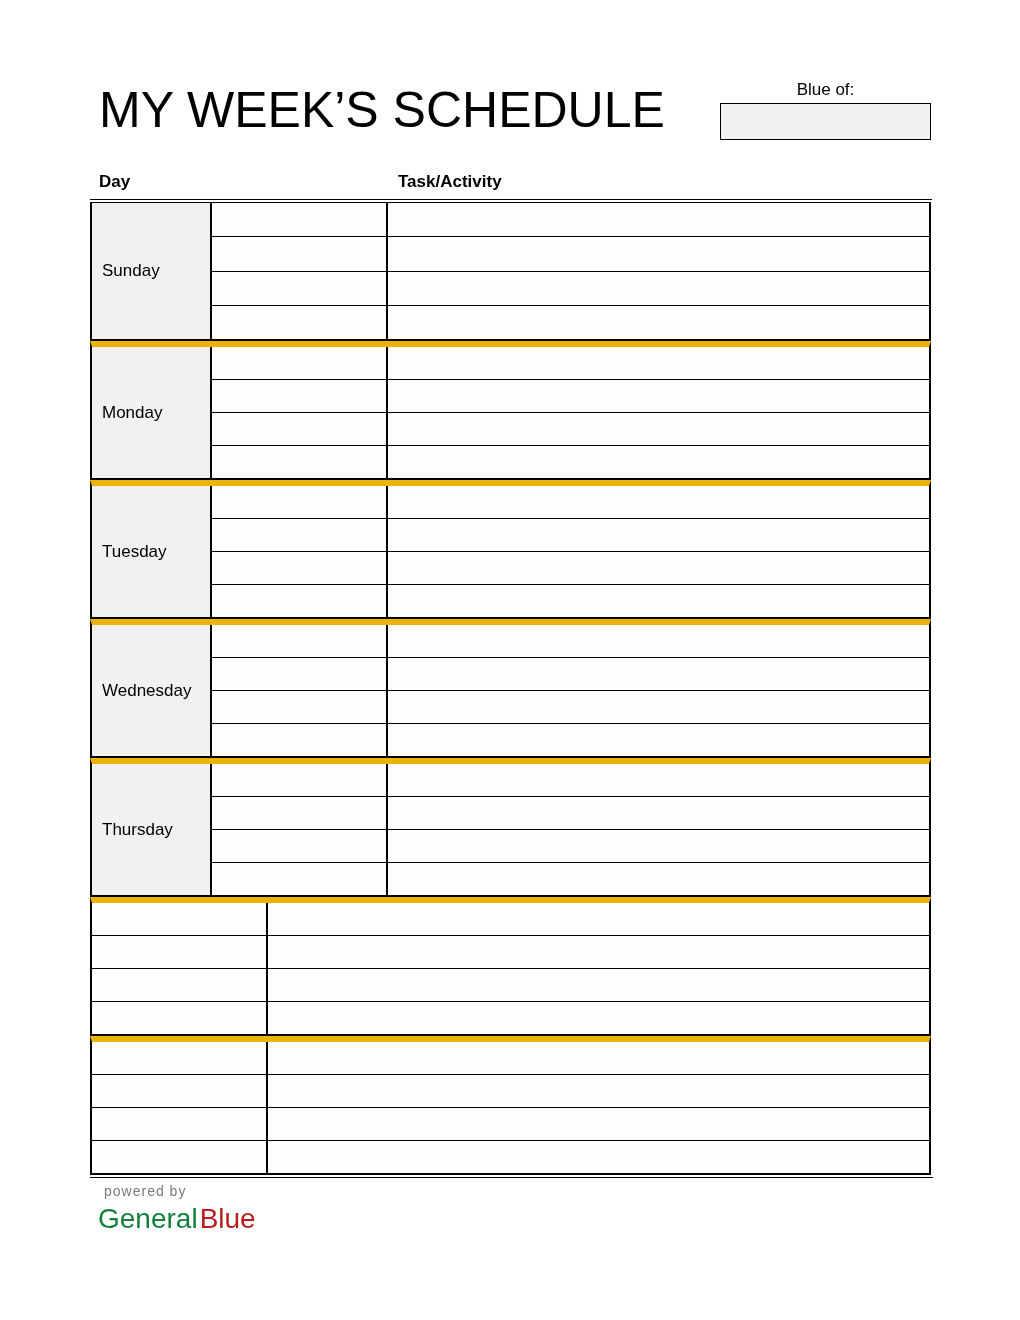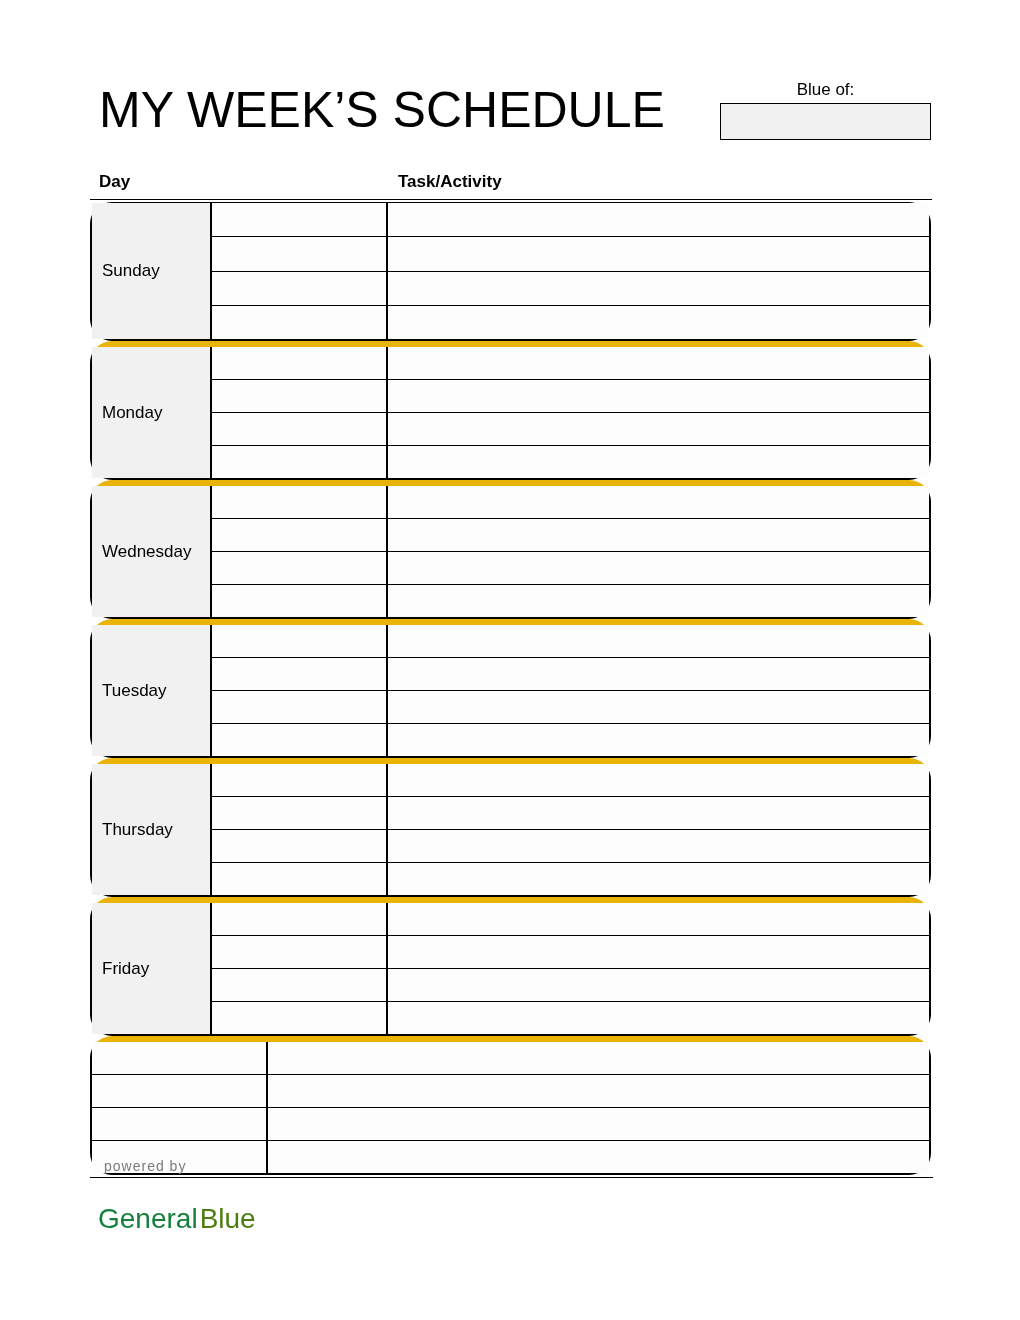--- a/index.html
+++ b/index.html
@@ -67,21 +67,20 @@
       width: 841px;
     }
     .day-block {
       position: relative;
       height: 139px;
       display: flex;
       box-sizing: border-box;
       border-left: 2px solid #000;
       border-right: 2px solid #000;
       border-bottom: 2px solid #000;
-      border-radius: 22px;
     }
     .day-block:first-child {
       border-top: 1px solid #000;
     }
     .day-block + .day-block {
       border-top: 6px solid #eab308;
     }
     .day-cell {
       width: 120px;
       background: #f1f1f1;
@@ -121,37 +120,37 @@
       position: absolute;
       left: 90px;
       top: 1177px;
       width: 843px;
       height: 1px;
       background: #000;
     }
     .powered {
       position: absolute;
       left: 104px;
-      top: 1158px;
+      top: 1183px;
       font-size: 14px;
       color: #7a7a7a;
       letter-spacing: 1px;
       line-height: 16px;
       text-align: right;
     }
     .brand {
       position: absolute;
       left: 98px;
       top: 1202px;
       font-size: 28px;
       line-height: 34px;
       white-space: nowrap;
     }
     .brand .general { color: #15803d; }
-    .brand .blue { color: #4d7c0f; margin-left: 2px; }
+    .brand .blue { color: #b91c1c; margin-left: 2px; }
   </style>
 </head>
 <body>
 
 <h1 class="title">MY WEEK’S SCHEDULE</h1>
 
 <div class="week-label">Blue of:</div>
 <div class="week-box"></div>
 
 <div class="col-header" style="left:99px;">Day</div>
@@ -197,20 +196,41 @@
           <div class="time-cell"></div>
           <div class="task-cell"></div>
         </div>
         <div class="row">
           <div class="time-cell"></div>
           <div class="task-cell"></div>
         </div>
       </div>
     </div>
     <div class="day-block">
+      <div class="day-cell">Tuesday</div>
+      <div class="rows">
+        <div class="row">
+          <div class="time-cell"></div>
+          <div class="task-cell"></div>
+        </div>
+        <div class="row">
+          <div class="time-cell"></div>
+          <div class="task-cell"></div>
+        </div>
+        <div class="row">
+          <div class="time-cell"></div>
+          <div class="task-cell"></div>
+        </div>
+        <div class="row">
+          <div class="time-cell"></div>
+          <div class="task-cell"></div>
+        </div>
+      </div>
+    </div>
+    <div class="day-block">
       <div class="day-cell">Wednesday</div>
       <div class="rows">
         <div class="row">
           <div class="time-cell"></div>
           <div class="task-cell"></div>
         </div>
         <div class="row">
           <div class="time-cell"></div>
           <div class="task-cell"></div>
         </div>
@@ -218,41 +238,20 @@
           <div class="time-cell"></div>
           <div class="task-cell"></div>
         </div>
         <div class="row">
           <div class="time-cell"></div>
           <div class="task-cell"></div>
         </div>
       </div>
     </div>
     <div class="day-block">
-      <div class="day-cell">Tuesday</div>
-      <div class="rows">
-        <div class="row">
-          <div class="time-cell"></div>
-          <div class="task-cell"></div>
-        </div>
-        <div class="row">
-          <div class="time-cell"></div>
-          <div class="task-cell"></div>
-        </div>
-        <div class="row">
-          <div class="time-cell"></div>
-          <div class="task-cell"></div>
-        </div>
-        <div class="row">
-          <div class="time-cell"></div>
-          <div class="task-cell"></div>
-        </div>
-      </div>
-    </div>
-    <div class="day-block">
       <div class="day-cell">Thursday</div>
       <div class="rows">
         <div class="row">
           <div class="time-cell"></div>
           <div class="task-cell"></div>
         </div>
         <div class="row">
           <div class="time-cell"></div>
           <div class="task-cell"></div>
         </div>
@@ -260,21 +259,20 @@
           <div class="time-cell"></div>
           <div class="task-cell"></div>
         </div>
         <div class="row">
           <div class="time-cell"></div>
           <div class="task-cell"></div>
         </div>
       </div>
     </div>
     <div class="day-block">
-      <div class="day-cell">Friday</div>
       <div class="rows">
         <div class="row">
           <div class="time-cell"></div>
           <div class="task-cell"></div>
         </div>
         <div class="row">
           <div class="time-cell"></div>
           <div class="task-cell"></div>
         </div>
         <div class="row">

